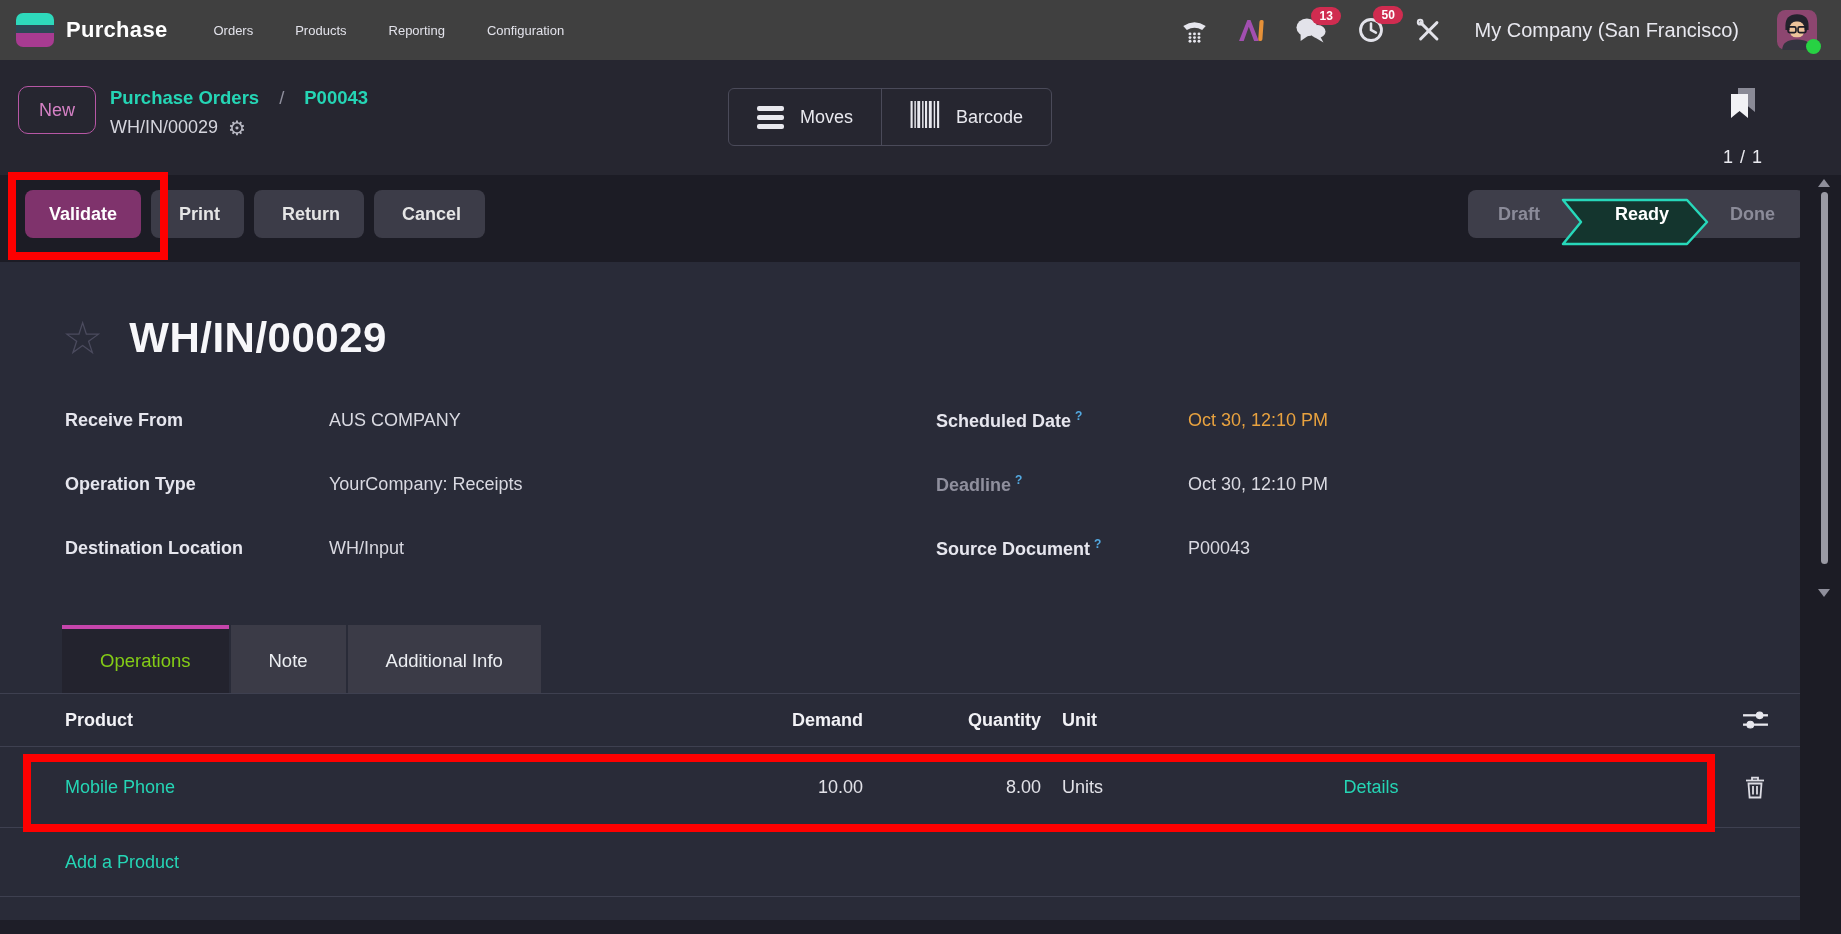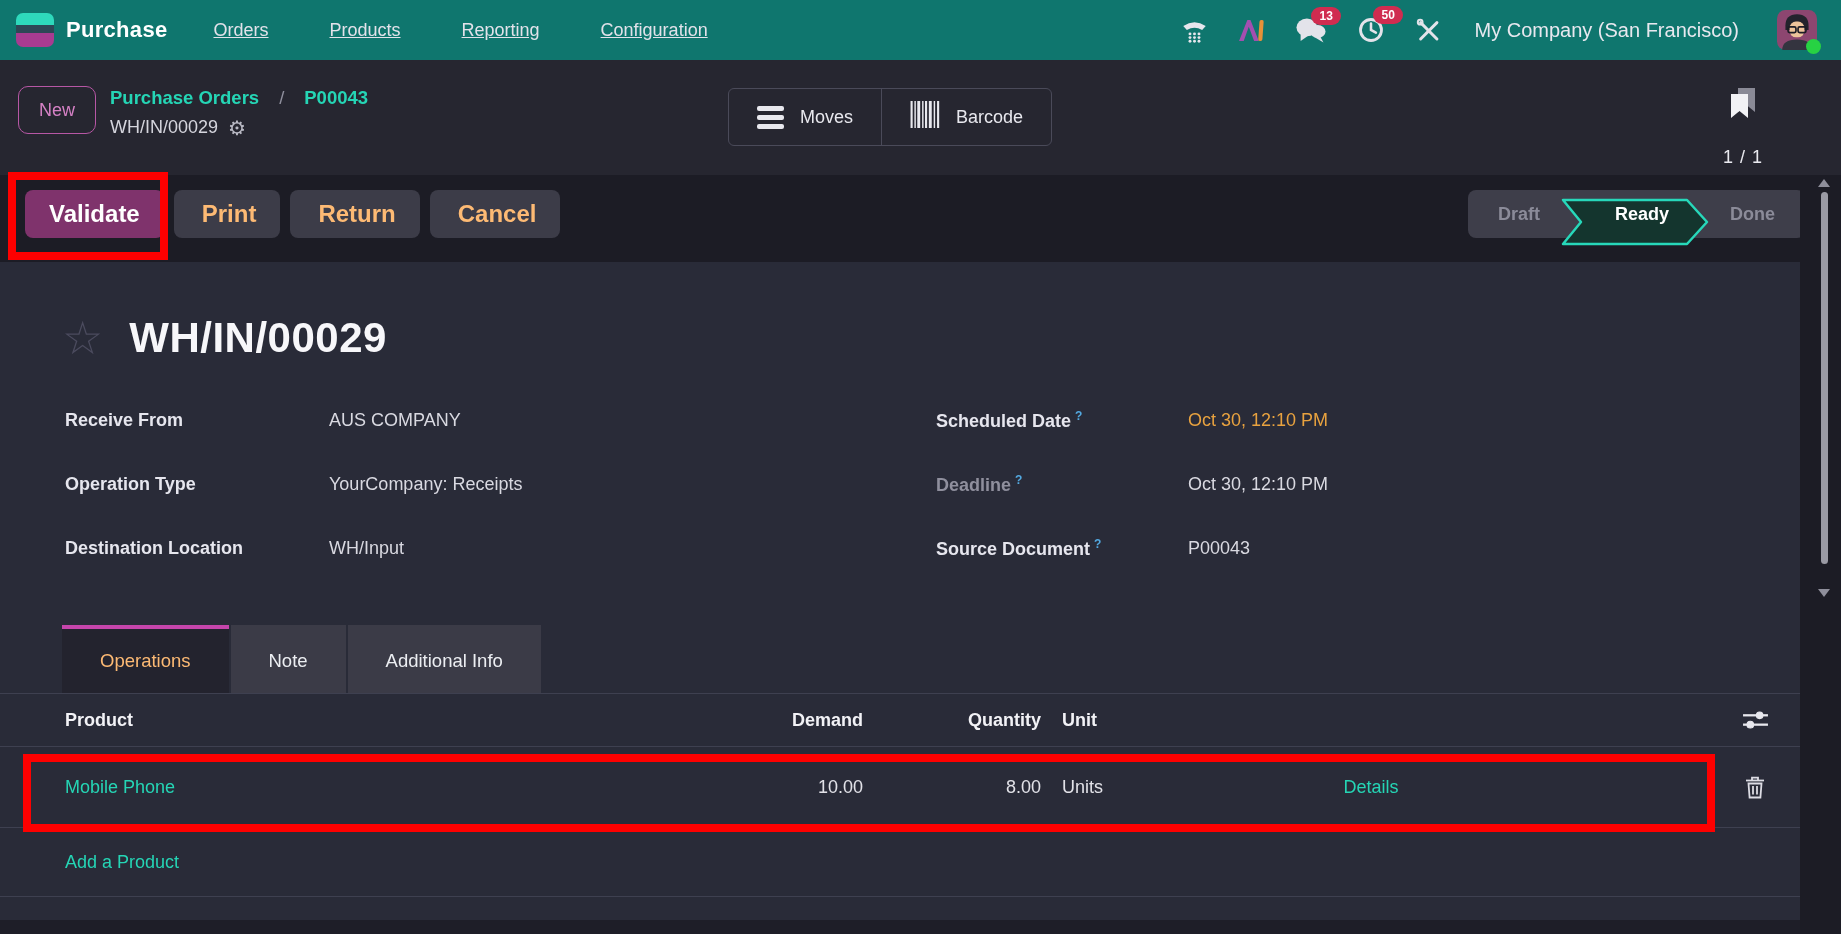--- a/index.html
+++ b/index.html
@@ -2,28 +2,28 @@
 <html><head>
 <meta charset="utf-8">
 <style>
   html,body{margin:0;padding:0;}
   body{
     width:1841px;height:934px;position:relative;overflow:hidden;
     background:#292b38;font-family:"Liberation Sans",sans-serif;
     -webkit-font-smoothing:antialiased;
   }
   
-  .navbar{position:absolute;left:0;top:0;width:1841px;height:60px;background:#0f766e;
+  .navbar{position:absolute;left:0;top:0;width:1841px;height:60px;background:#404040;
     display:flex;align-items:center;padding:0 16px;box-sizing:border-box;z-index:20;}
   .logo{width:38px;height:34px;border-radius:7px;overflow:hidden;display:flex;flex-direction:column;flex:none;}
   .logo .s1{height:12px;background:#2ed9bc;}
   .logo .s2{height:8px;background:#2d4756;}
   .logo .s3{flex:1;background:#a83b91;}
   .app-name{font-size:22px;font-weight:bold;color:#ffffff;margin-left:12px;letter-spacing:.3px;}
-  .nav-menu{display:flex;gap:61px;margin-left:46px;font-size:18px;color:#e2e2ea;text-decoration:underline;}
+  .nav-menu{display:flex;gap:42px;margin-left:46px;font-size:13px;color:#e2e2ea;}
   .nav-item{cursor:default;}
   .systray{margin-left:auto;display:flex;align-items:center;gap:30px;}
   .tray-icon{position:relative;display:flex;align-items:center;justify-content:center;}
   .badge{position:absolute;top:-10px;left:16px;background:#d02c50;color:#fff;font-size:12px;
     font-weight:bold;padding:2px 8px;border-radius:20px;line-height:1.2;}
   .ai-glyph svg{display:block;}
   .company{font-size:20px;color:#e8e8ef;margin:0 8px 0 2px;}
   .avatar{width:40px;height:40px;border-radius:9px;position:relative;flex:none;margin-right:8px;}
   .status-dot{position:absolute;right:-4px;bottom:-4px;width:15px;height:15px;border-radius:50%;background:#27d243;}
   
@@ -45,24 +45,24 @@
   .bc-right{position:absolute;right:44px;top:28px;height:58px;display:flex;align-items:center;gap:24px;flex-direction:column;}
   .pager-text{font-size:18px;color:#eaeaf0;letter-spacing:1px;}
   .pager-btns{display:flex;gap:2px;}
   .pager-btn{width:53px;height:57px;background:#30303c;border-radius:8px;display:flex;align-items:center;justify-content:center;}
   .chev{width:13px;height:13px;border-left:2.5px solid #9a9aa8;border-bottom:2.5px solid #9a9aa8;display:block;}
   .chev.left{transform:rotate(45deg);margin-left:5px;}
   .chev.right{transform:rotate(-135deg);margin-right:5px;}
   
   .control-band{position:absolute;left:0;top:175px;width:1841px;height:87px;background:#1c1c25;}
   .action-btns{position:absolute;left:25px;top:15px;display:flex;gap:10px;}
-  .btn{height:48px;padding:0 24px;border-radius:8px;font-size:24px;font-weight:600;
+  .btn{height:48px;padding:0 24px;border-radius:8px;font-size:18px;font-weight:600;
     display:flex;align-items:center;border:none;}
   .btn-primary{background:#7f336c;color:#ffffff;}
-  .btn-secondary{background:#3c3c48;color:#fdba74;padding-left:28px;}
+  .btn-secondary{background:#3c3c48;color:#e5e5e5;padding-left:28px;}
   .statusbar{position:absolute;right:36px;top:15px;height:48px;background:#3e3e4a;border-radius:8px;
     display:flex;align-items:center;}
   .status-step{font-size:18px;font-weight:600;color:#8b8b99;padding:0 30px;}
   .status-active-wrap{position:relative;width:150px;height:32px;margin:0 -10px;}
   .status-active-label{position:absolute;left:14px;right:0;top:0;bottom:0;display:flex;align-items:center;
     justify-content:center;font-size:18px;font-weight:bold;color:#ffffff;}
   
   .sheet{position:absolute;left:0;top:262px;width:1800px;height:672px;background:#292b38;}
   .side-gutter{position:absolute;left:1800px;top:175px;right:0;bottom:0;background:#1c1c25;}
   .bottom-strip{position:absolute;left:0;top:920px;width:1800px;height:14px;background:#1e1e28;}
@@ -73,21 +73,21 @@
     grid-auto-rows:40px;row-gap:24px;font-size:18px;align-items:center;}
   .flabel{font-weight:bold;color:#e6e6ee;}
   .flabel.muted{color:#8f8f9d;font-weight:600;}
   .help{color:#53a9e0;font-size:12px;font-weight:600;margin-left:4px;}
   .fvalue{color:#d9d9e1;}
   .fvalue.orange{color:#e8a23f;}
   
   .tabs{margin:57px 0 0 62px;display:flex;align-items:stretch;height:68px;gap:2px;}
   .tab{display:flex;align-items:center;padding:0 38px;font-size:18.5px;background:#3b3b47;
     color:#eceef2;border-top:4px solid transparent;box-sizing:border-box;}
-  .tab.active{background:#23232e;border-top:4px solid #c545ab;color:#fdba74;}
+  .tab.active{background:#23232e;border-top:4px solid #c545ab;color:#84cc16;}
   
   .table-wrap{border-top:1px solid #3e4050;}
   .tgrid{display:grid;grid-template-columns:65px 600px 198px 178px 150px 360px 1fr 90px;align-items:center;}
   .thead{height:52px;border-bottom:1px solid #3e4050;font-size:18px;font-weight:bold;color:#f2f2f6;}
   .trow{height:80px;border-bottom:1px solid #3e4050;font-size:18px;color:#e2e2e8;}
   .c-product{grid-column:2;}
   .c-demand{grid-column:3;text-align:right;}
   .c-qty{grid-column:4;text-align:right;}
   .c-unit{grid-column:5;padding-left:21px;}
   .c-details{grid-column:6;text-align:center;}

